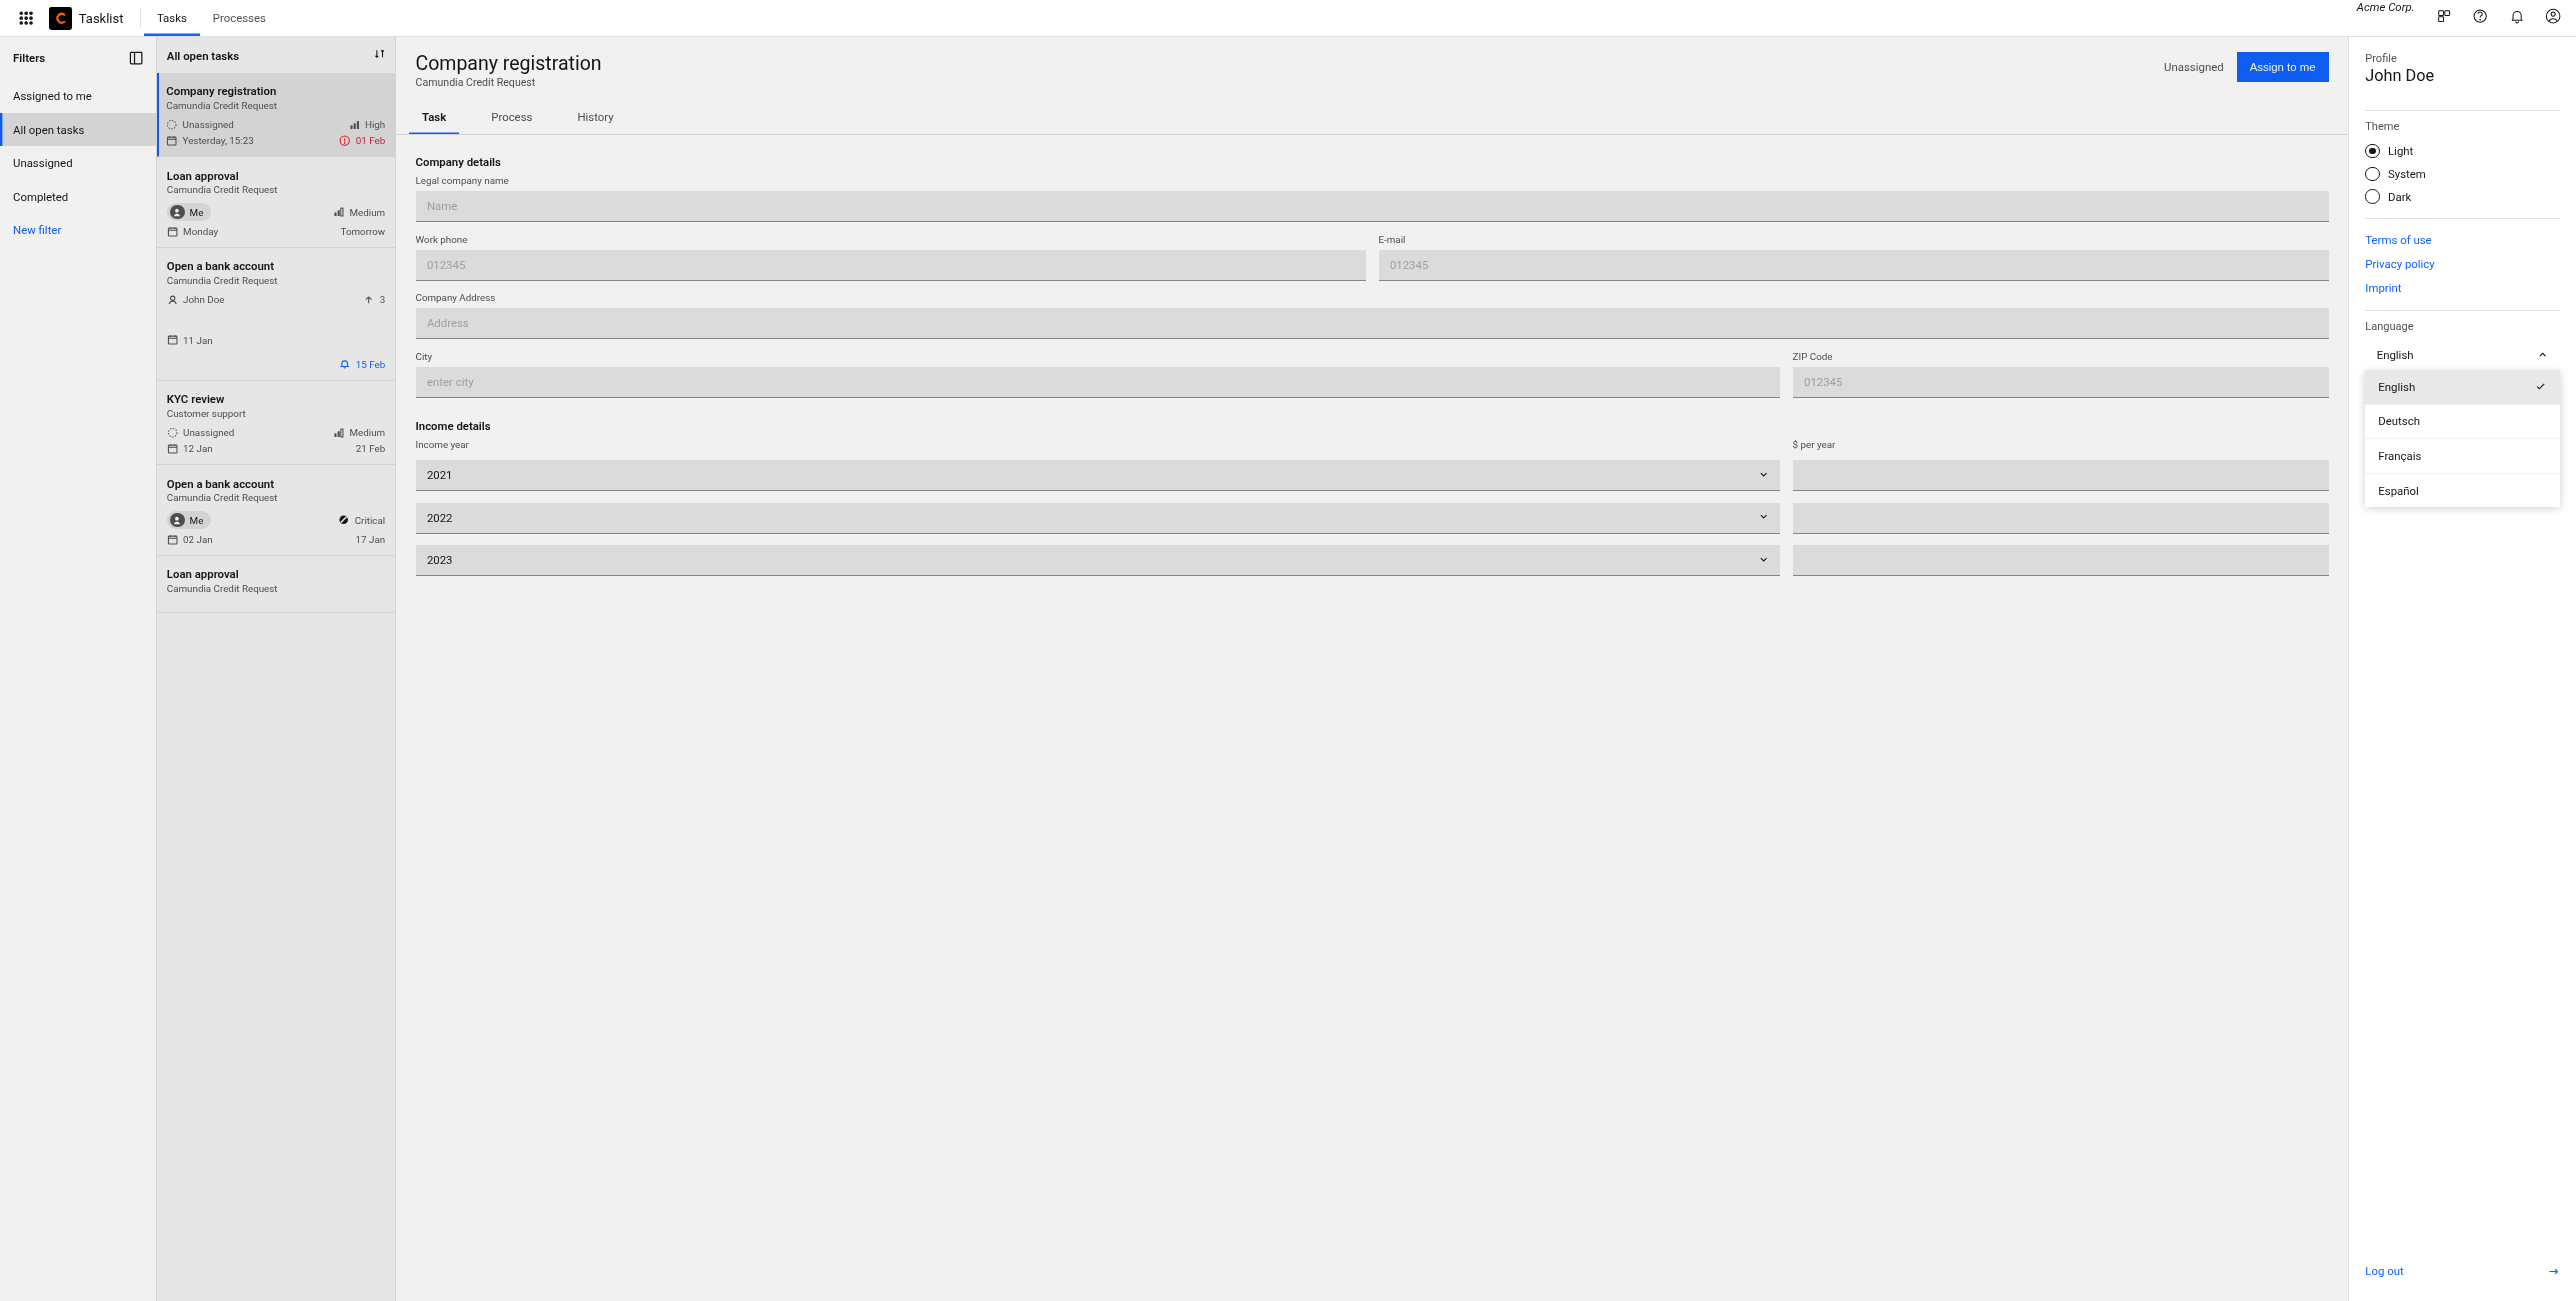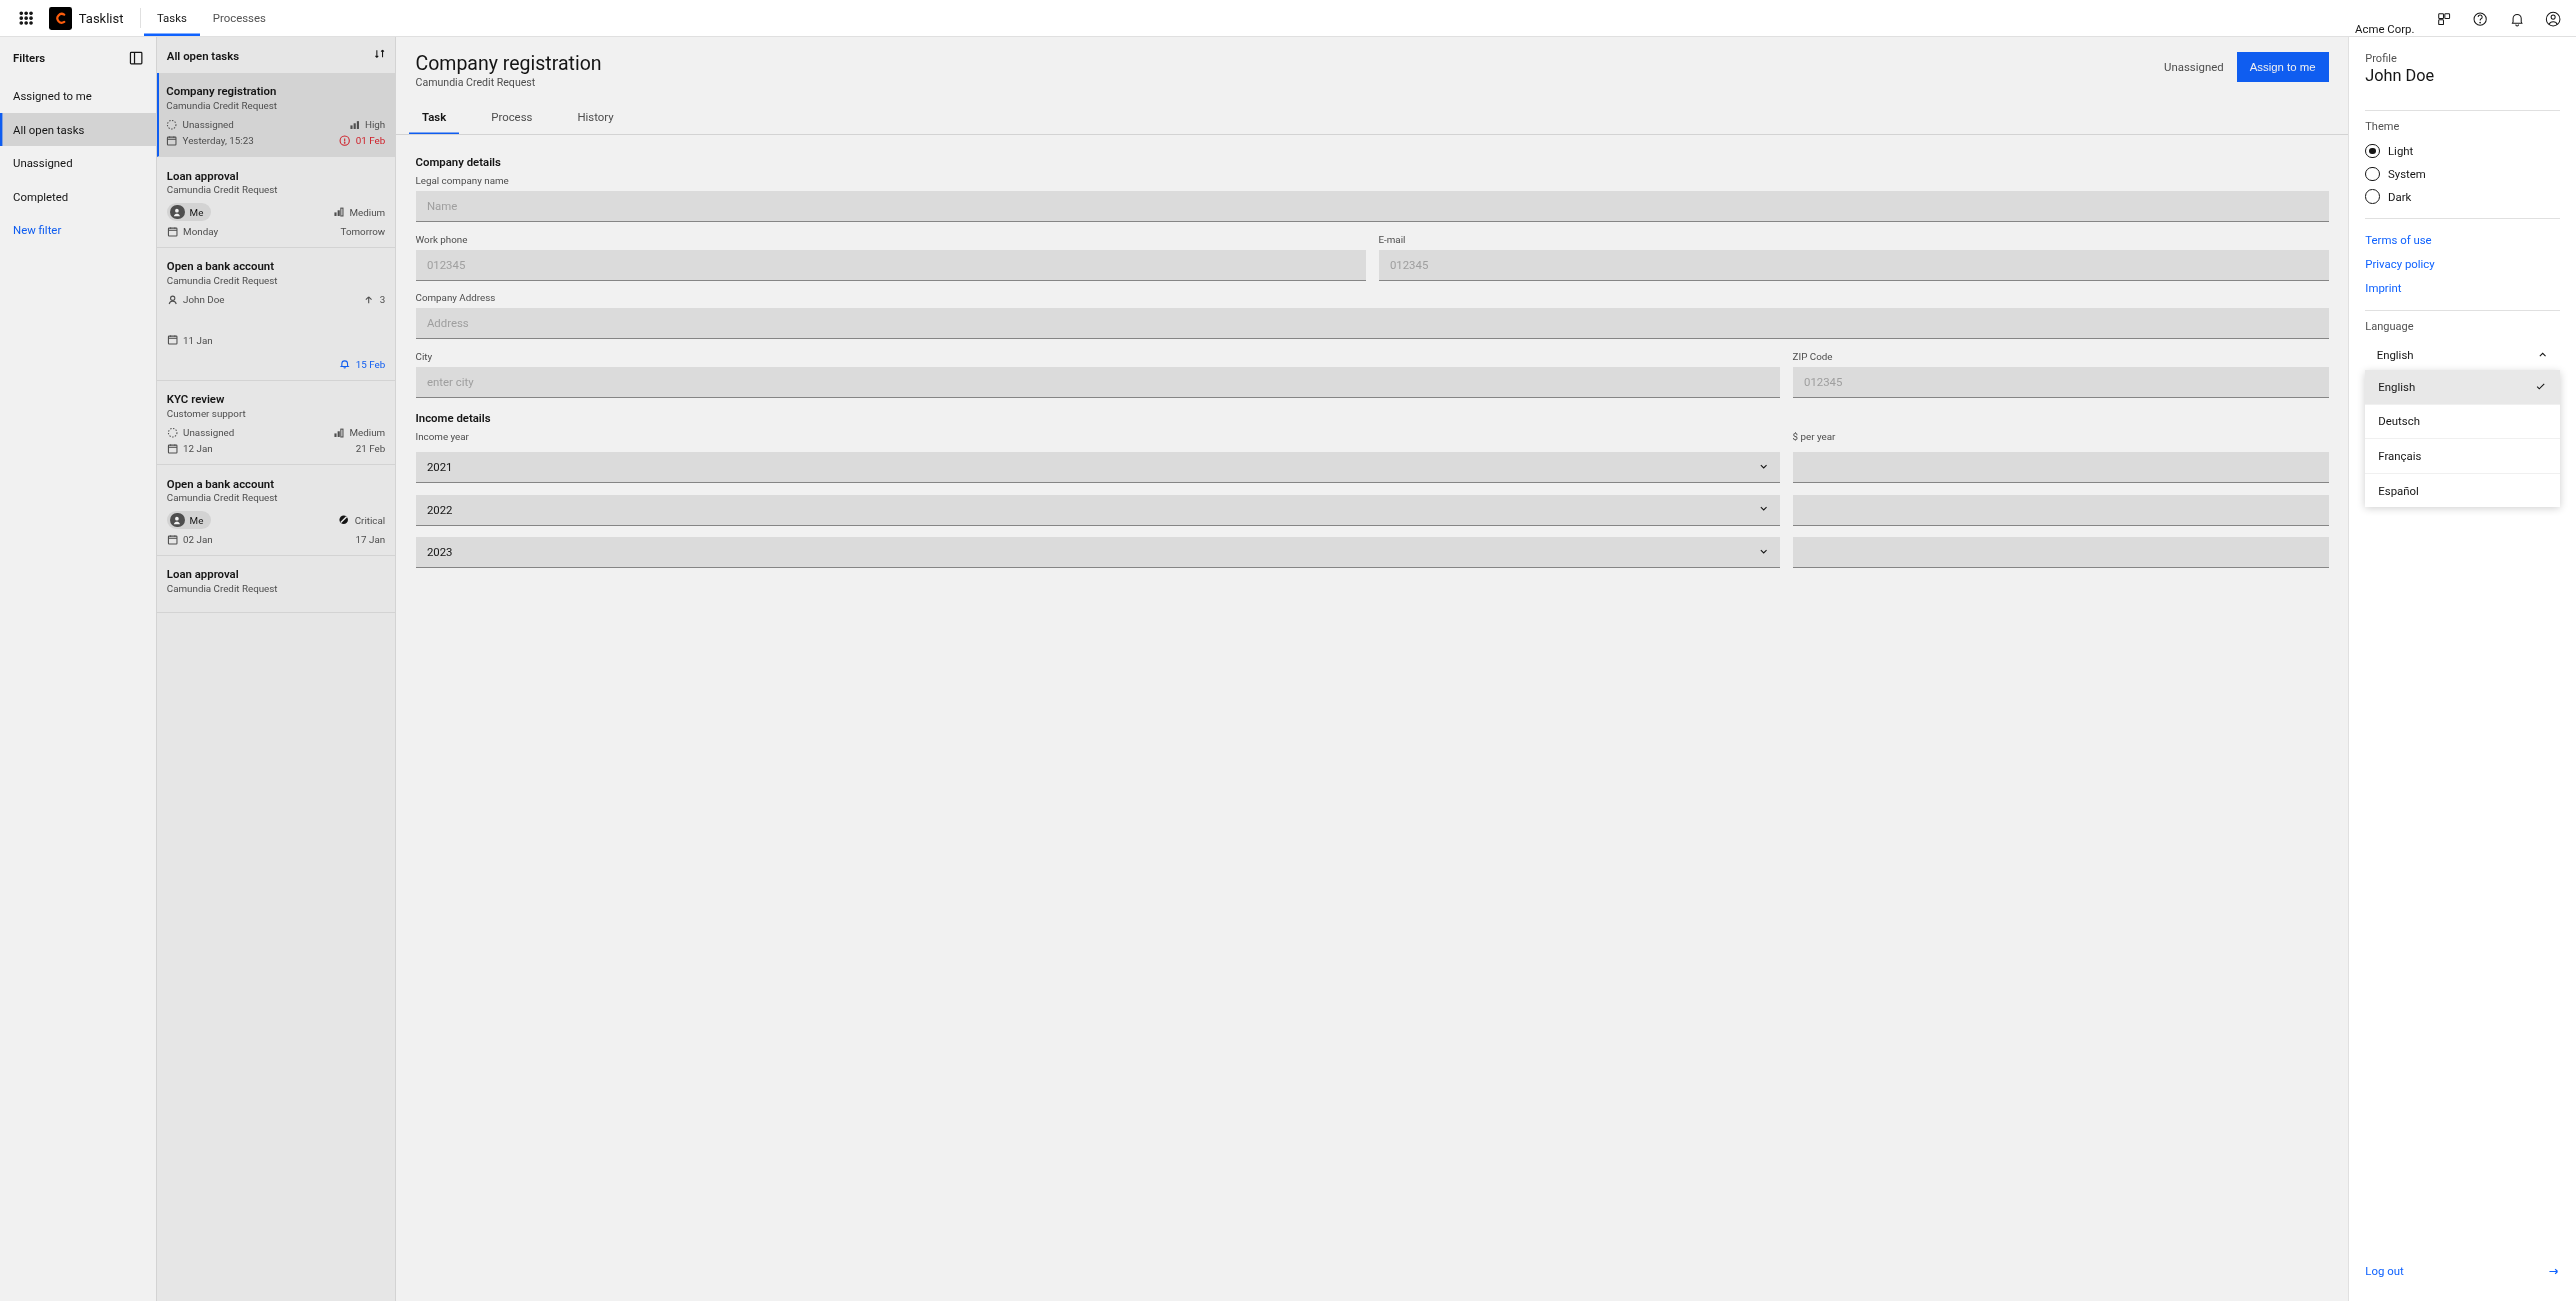--- a/index.html
+++ b/index.html
@@ -23,21 +23,21 @@
     }
     .topbar-left { display: flex; align-items: center; }
     .app-switcher { width: 26px; height: 26px; display: flex; align-items: center; justify-content: center; cursor: pointer; }
     .brand-icon { width: 23px; height: 23px; background: #000; border-radius: 2.4px; display: flex; align-items: center; justify-content: center; margin-left: 6.5px; margin-right: 6.5px;}
     .brand-icon svg { width: 14.6px; height: 14.6px; }
     .brand-name { font-weight: 400; font-size: 13px; margin-right: 16.3px; }
     .topbar-divider { width: 0.8px; background: #e0e0e0; height: 19.5px; align-self: center; margin-right: 3.3px;}
     .top-nav { display: flex; height: 100%; }
     .top-nav-item { display: flex; align-items: center; padding: 0 13px; cursor: pointer; font-size: 11.4px; color: #525252; height: 100%; }
     .top-nav-item.active { color: #161616; box-shadow: inset 0 -2.4px 0 #0f62fe; }
-    .topbar-right { margin-left: auto; display: flex; align-items: flex-end; gap: 3.3px;}
+    .topbar-right { margin-left: auto; display: flex; align-items: flex-start; gap: 3.3px; font-style: italic;}
     .org-name { font-size: 11.4px; margin-right: 9.8px; }
     .icon-btn { width: 33px; height: 33px; display: flex; align-items: center; justify-content: center; cursor: pointer; }
     .icon-btn svg { width: 16.3px; height: 16.3px; fill: none; stroke: #161616; stroke-width: 1.5; }
 
     
     .main { flex: 1; display: flex; min-height: 0; }
 
     
     .filters-col {
       width: 157px;
@@ -477,21 +477,21 @@
           <div class="field" style="flex:1.4">
             <label class="field-label">City</label>
             <input class="text-input" placeholder="enter city" style="">
           </div>
           <div class="field" style="flex:0.55">
             <label class="field-label">ZIP Code</label>
             <input class="text-input" placeholder="012345" style="">
           </div>
         </div>
 
-        <div class="section-title" style="margin-top:13px">Income details</div>
+        <div class="section-title" style="margin-top:21px">Income details</div>
         <div class="field-row" style="margin-bottom:4.9px">
           <div class="field" style="flex:1.4">
             <label class="field-label">Income year</label>
           </div>
           <div class="field" style="flex:0.55">
             <label class="field-label">$ per year</label>
           </div>
         </div>
         <div id="income-rows">
             <div class="field-row">

